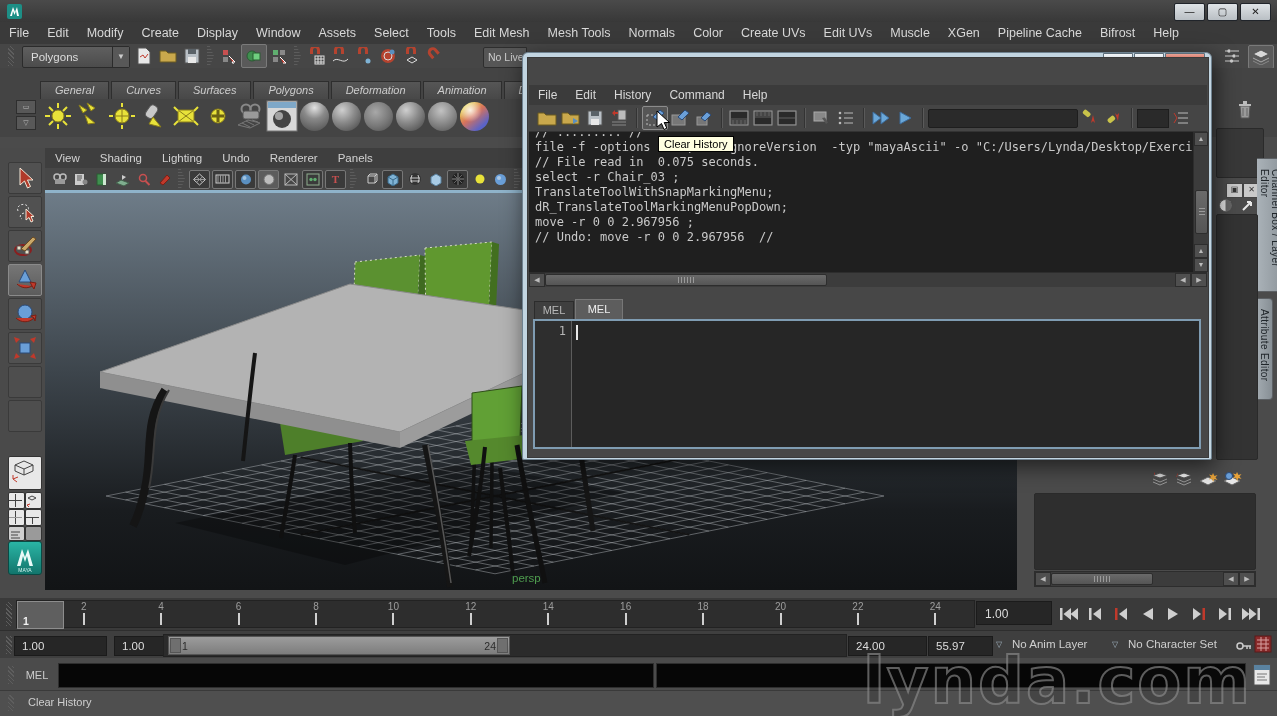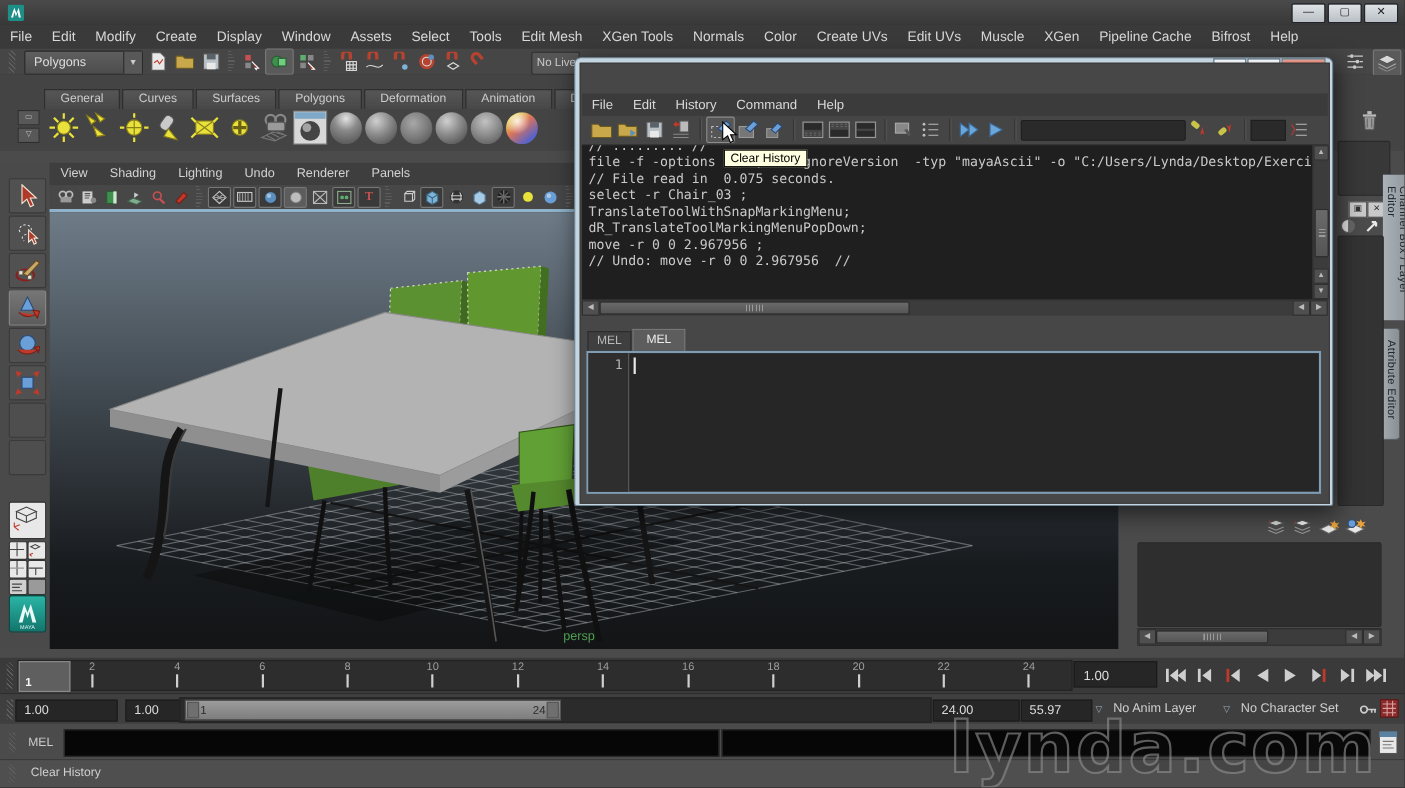--- a/index.html
+++ b/index.html
@@ -20,21 +20,21 @@
   #mode-dd{left:22px;top:46px;width:106px;height:20px;background:linear-gradient(#5f5f5f,#4c4c4c);border:1px solid #2b2b2b;border-radius:2px;display:flex;align-items:center;}
   #mode-dd .lbl{flex:1;font-size:11.5px;color:#ddd;padding-left:8px;}
   #mode-dd .arr{width:16px;height:100%;border-left:1px solid #2b2b2b;font-size:8px;line-height:20px;text-align:center;color:#ccc;background:#585858;}
   .sbtn{width:24px;height:22px;display:flex;align-items:center;justify-content:center;border-radius:2px;}
   .sbtn.active{background:#5a5a5a;border:1px solid #7a7a7a;}
   .sep{width:7px;height:20px;margin:0 3px;background:repeating-linear-gradient(#6a6a6a 0 1px,transparent 1px 3px);
        clip-path:polygon(40% 0,100% 50%,40% 100%,0 100%,0 0);opacity:.6;}
   
   #shelf{left:0;top:68px;width:1277px;height:69px;background:#444;}
   .shelf-tab{height:17px;line-height:17px;padding:0 14px;font-size:11px;color:#ccc;background:linear-gradient(#565656,#484848);
-             border:1px solid #2e2e2e;border-bottom:none;margin-right:2px;}
+             border:1px solid #2e2e2e;border-bottom:none;margin-right:2px;font-style:italic;}
   .shelf-icon{width:32px;height:32px;display:flex;align-items:center;justify-content:center;}
   .sphere{width:29px;height:29px;border-radius:50%;background:radial-gradient(circle at 35% 28%,#cfcfcf,#8a8a8a 45%,#4e4e4e 90%);}
   .sphere.rainbow{background:radial-gradient(circle at 35% 28%,rgba(255,255,255,.85),rgba(255,255,255,0) 42%),
                   linear-gradient(140deg,#e8d44d 15%,#d8735a 45%,#5a63c8 80%);}
   .mini-tabbtn{width:18px;height:12px;background:#585858;border:1px solid #2e2e2e;margin-bottom:2px;font-size:7px;color:#bbb;text-align:center;line-height:11px;}
   
   #toolbox{left:0;top:148px;width:45px;height:442px;background:#4a4a4a;}
   .tool{position:absolute;left:8px;width:32px;height:30px;background:#515151;border:1px solid #3a3a3a;border-radius:2px;
         display:flex;align-items:center;justify-content:center;}
   .tool.active{background:linear-gradient(#767676,#5c5c5c);border-color:#8a8a8a;}
@@ -137,21 +137,21 @@
   <div class="menu-item">File</div>
       <div class="menu-item">Edit</div>
       <div class="menu-item">Modify</div>
       <div class="menu-item">Create</div>
       <div class="menu-item">Display</div>
       <div class="menu-item">Window</div>
       <div class="menu-item">Assets</div>
       <div class="menu-item">Select</div>
       <div class="menu-item">Tools</div>
       <div class="menu-item">Edit Mesh</div>
-      <div class="menu-item">XGen Tools</div>
+      <div class="menu-item">Mesh Tools</div>
       <div class="menu-item">Normals</div>
       <div class="menu-item">Color</div>
       <div class="menu-item">Create UVs</div>
       <div class="menu-item">Edit UVs</div>
       <div class="menu-item">Muscle</div>
       <div class="menu-item">XGen</div>
       <div class="menu-item">Pipeline Cache</div>
       <div class="menu-item">Bifrost</div>
       <div class="menu-item">Help</div>
     </div>

